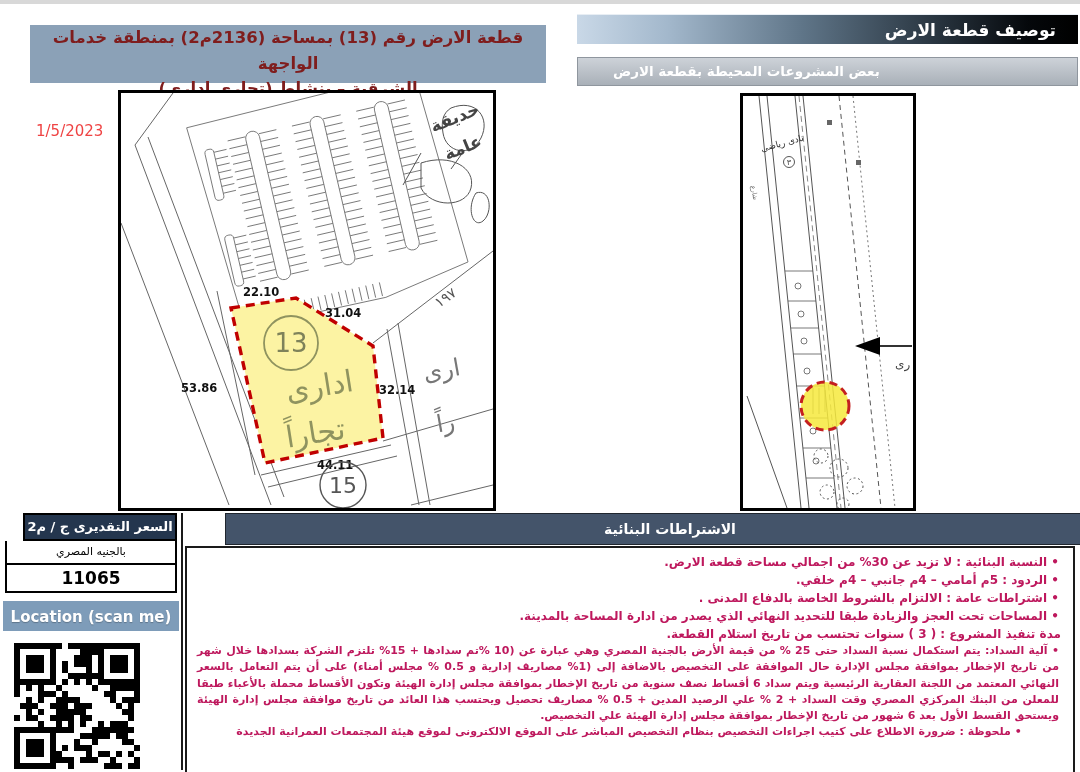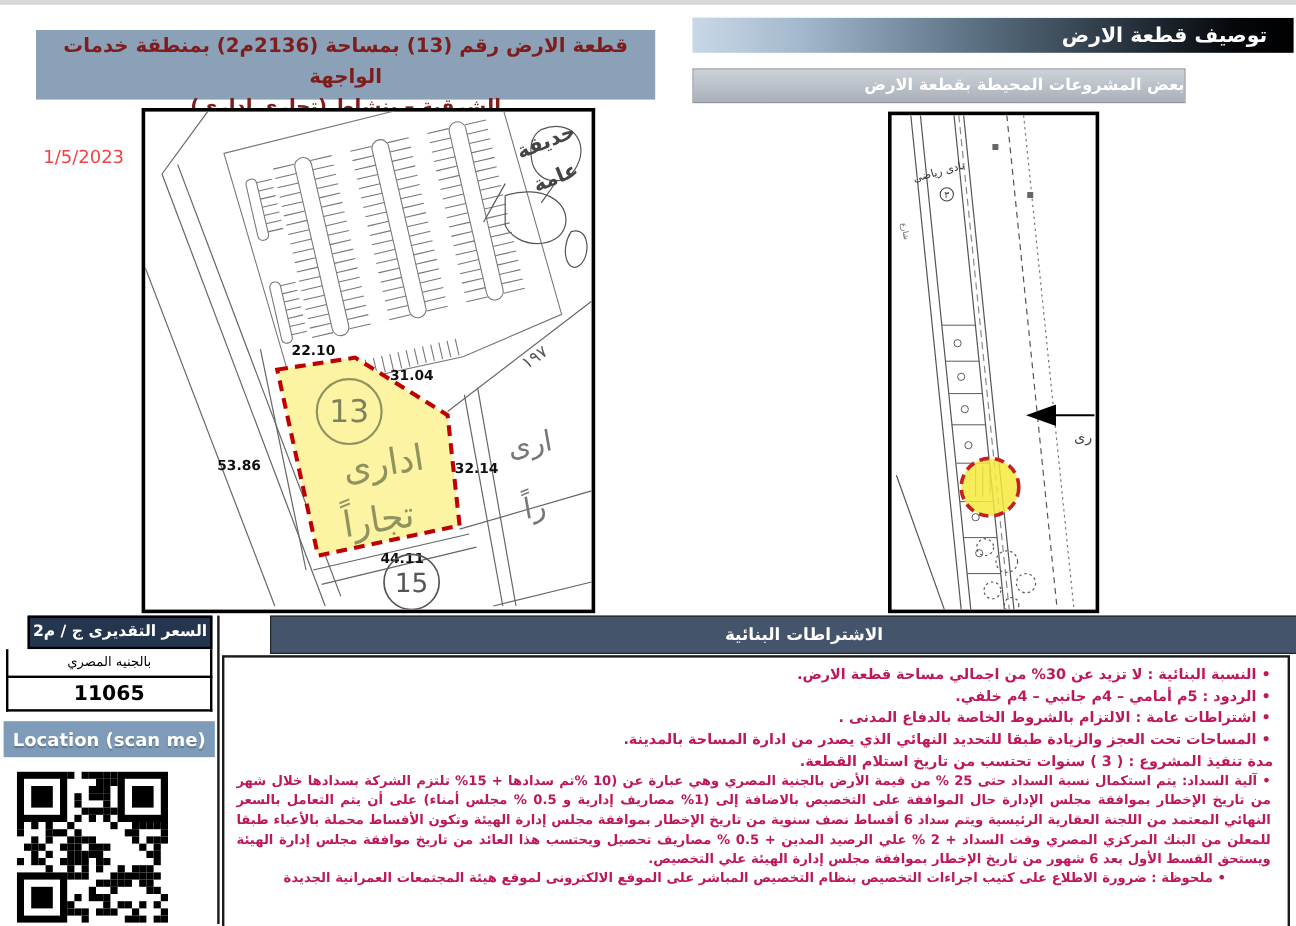--- a/index.html
+++ b/index.html
@@ -8,23 +8,23 @@
 
   .abs{position:absolute;}
 
   #top-strip{left:0;top:0;width:1080px;height:4px;background:#d8d8d8;}
 
   #title-bar{left:577px;top:14px;width:501px;height:30px;
     background:linear-gradient(90deg,#c9d8e7 0%,#a3b8cc 18%,#5f7588 45%,#28343f 72%,#05080b 90%,#000 100%);
     color:#fff;font-size:17px;font-weight:bold;line-height:30px;text-align:right;
     padding-right:22px;box-sizing:border-box;direction:rtl;border-top:1px solid #e8eef4;}
 
-  #sub-bar{left:577px;top:57px;width:411px;height:29px;
+  #sub-bar{left:577px;top:57px;width:501px;height:29px;
     background:linear-gradient(#cdd2d8,#a9b0b8);border:1px solid #8f969e;box-sizing:border-box;
-    color:#fff;font-size:13.5px;font-weight:bold;line-height:27px;text-align:right;direction:rtl;}
+    color:#fff;font-size:13.5px;font-weight:bold;line-height:27px;text-align:left;direction:rtl;padding-left:35px;}
 
   #banner{left:30px;top:25px;width:516px;height:58px;background:#8ba1b7;
     color:#7f1d1d;font-weight:bold;font-size:16.5px;text-align:center;direction:rtl;
     display:flex;flex-direction:column;justify-content:flex-start;line-height:1.55;}
 
   #date-label{left:36px;top:122px;font-size:15px;font-weight:normal;color:#ef4444;}
 
   .mapbox{background:#fff;border:3px solid #000;}
   #left-map{left:118px;top:90px;width:372px;height:415px;}
   #right-map{left:740px;top:93px;width:170px;height:412px;}

